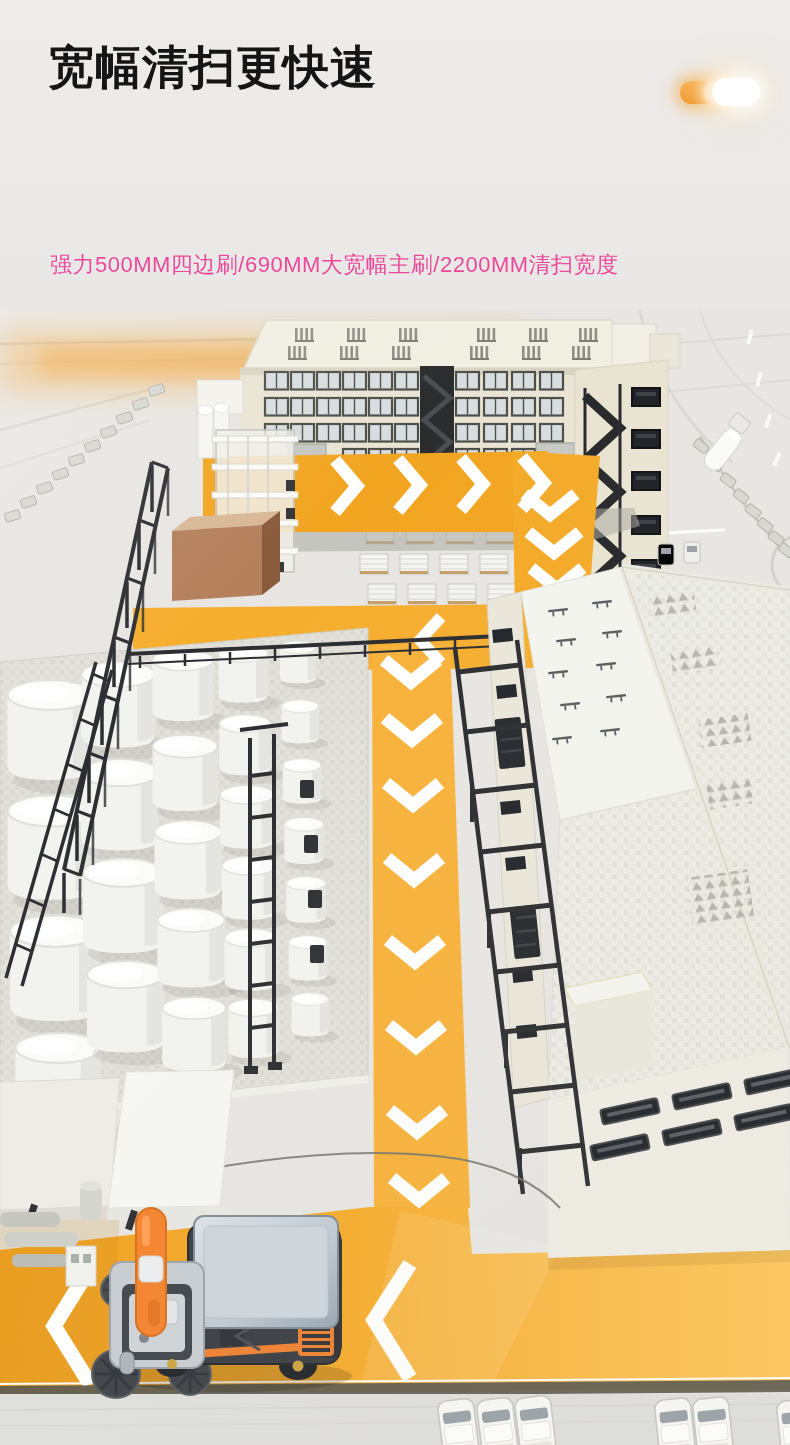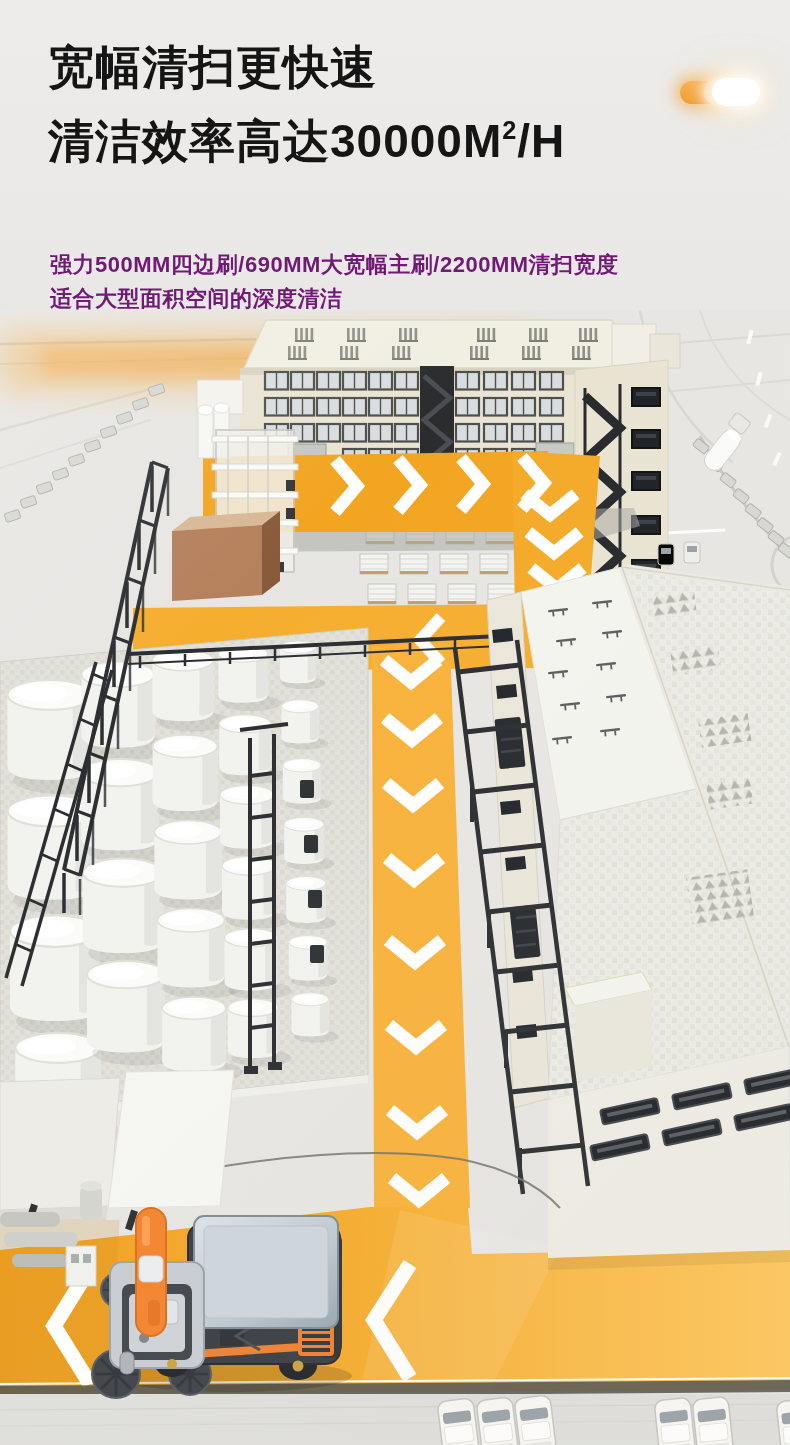--- a/index.html
+++ b/index.html
@@ -3,45 +3,43 @@
 <meta charset="utf-8">
 <style>
   html,body{margin:0;padding:0;}
   body{width:790px;height:1445px;overflow:hidden;
        font-family:"Liberation Sans","DejaVu Sans",sans-serif;
        background:linear-gradient(180deg,#edecea 0%,#e8e7e5 25%,#e5e4e1 100%);}
   .page{position:relative;width:790px;height:1445px;padding-left:31px;}
   .headline{position:absolute;left:48px;top:36px;color:#151515;
             font-size:46px;line-height:63px;font-weight:800;letter-spacing:1px;white-space:nowrap;}
   .headline sup{font-size:0.55em;vertical-align:18px;}
-  .subline{position:absolute;left:50px;top:248px;color:#701a75;
-           font-size:22px;line-height:34px;font-weight:700;letter-spacing:0.5px;white-space:nowrap;}
+  .subline{position:absolute;left:50px;top:248px;color:#ec4899;
+           font-size:22px;line-height:34px;font-weight:400;letter-spacing:0.5px;white-space:nowrap;}
   .toggle{position:absolute;left:676px;top:72px;width:92px;height:40px;}
   .toggle .pill-on{position:absolute;left:4px;top:9px;width:52px;height:23px;border-radius:12px;
         background:linear-gradient(180deg,#f7b054,#f09a2e);
         box-shadow:0 0 16px 4px rgba(245,166,60,.75);}
   .toggle .knob{position:absolute;left:28px;top:7px;width:26px;height:26px;border-radius:50%;
         background:#f9cf9a;box-shadow:0 0 10px 2px rgba(250,205,150,.9);}
   .toggle .pill-off{position:absolute;left:36px;top:6px;width:48px;height:28px;border-radius:14px;
         background:#ffffff;box-shadow:0 0 18px 6px rgba(255,255,255,.95),0 0 30px 10px rgba(255,225,175,.55);}
   .scene{position:absolute;left:0;top:310px;width:790px;height:1135px;}
 </style>
 </head>
 <body>
 
 <div class="page">
 
   <div class="headline">
     <div>宽幅清扫更快速</div>
-    <div><span>清洁效率高达30000M</span><sup>2</sup><span>/H</span></div>
   </div>
 
   <div class="subline">
     <div>强力500MM四边刷/690MM大宽幅主刷/2200MM清扫宽度</div>
-    <div>适合大型面积空间的深度清洁</div>
   </div>
 
   <div class="toggle">
     <div class="pill-on"></div>
     <div class="knob"></div>
     <div class="pill-off"></div>
   </div>
 
   <svg class="scene" viewBox="0 0 790 1135">
     <defs>

